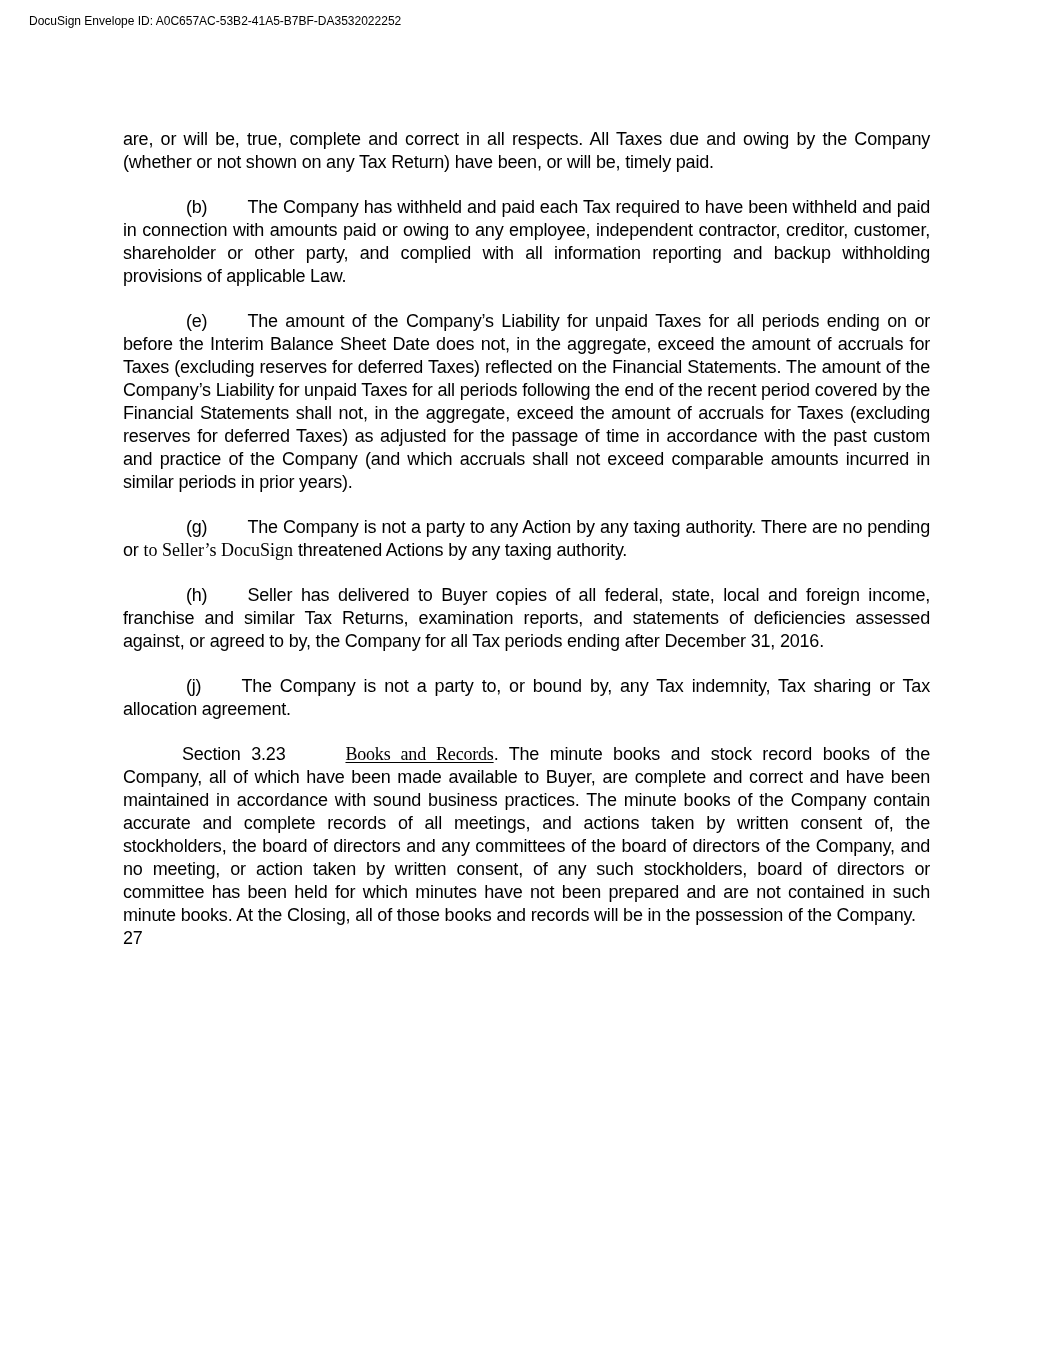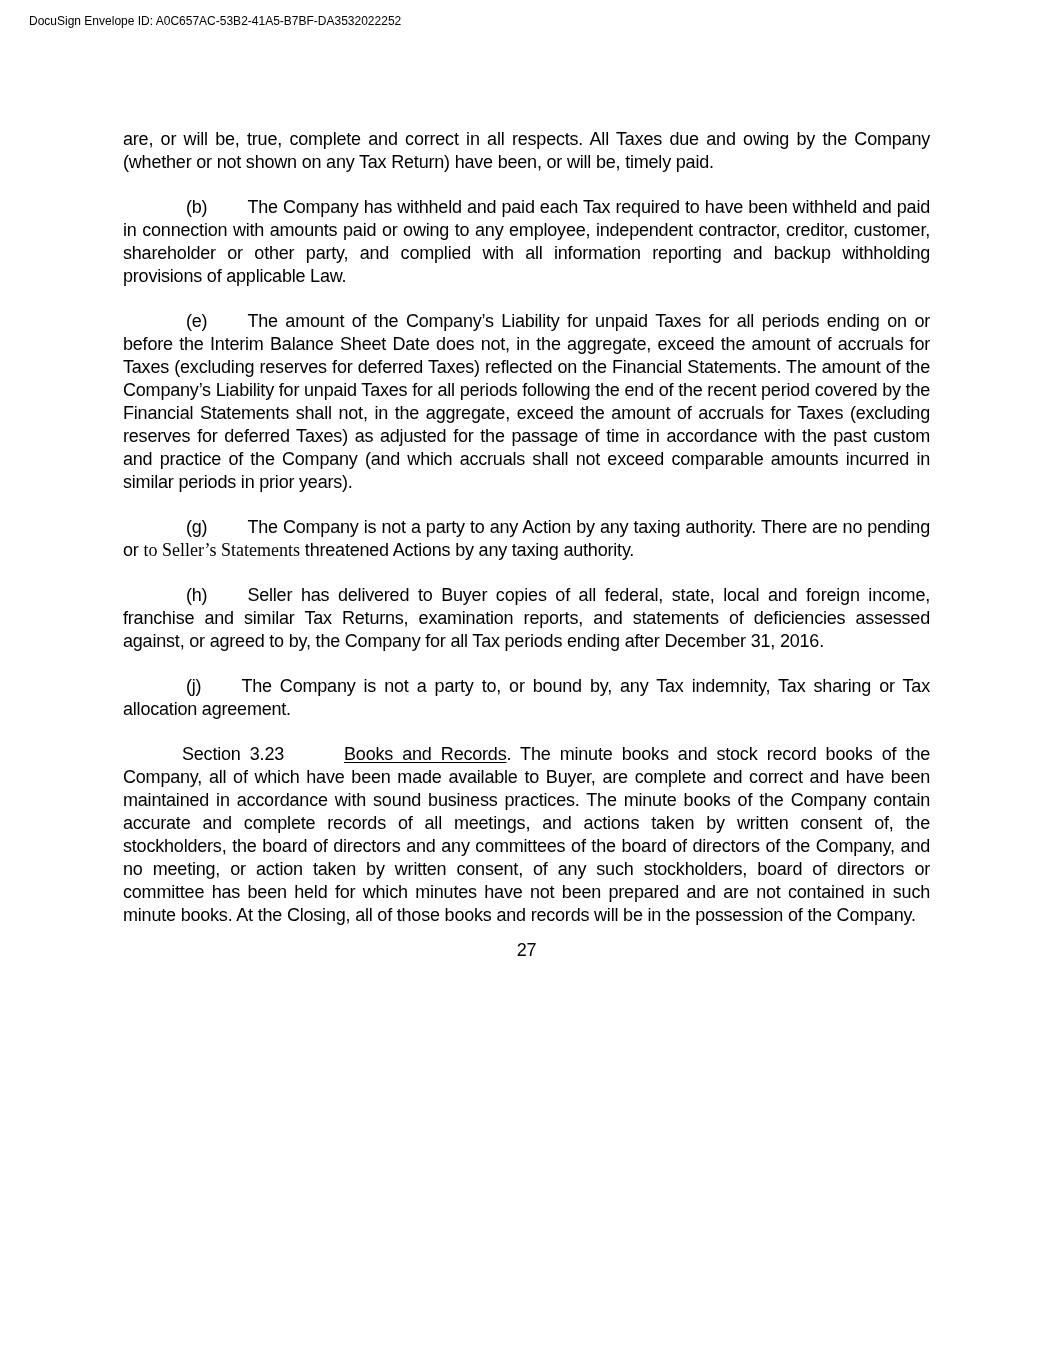--- a/index.html
+++ b/index.html
@@ -31,37 +31,37 @@
     text-align:justify;
     color:#000000;
   }
   p.para { margin:22px 0 0 0; }
   p.para.first { margin-top:0; }
   .indented { margin-left:62px; }
   .clause { text-indent:63px; }
   .tab { display:inline-block; width:40px; }
   .sec-tab { display:inline-block; width:60px; }
   .section-para { text-indent:59px; }
-  .underlined { text-decoration:underline; text-underline-offset:2px; }
+  .underlined { text-decoration:underline; text-underline-offset:2px;font-family:Liberation Serif, serif; }
   .serif-run { font-family:"Liberation Serif", serif; letter-spacing:0; }
-  .page-number { text-align:center; margin-top:12px; line-height:23px; }
+  .page-number { text-align:left; margin-top:0; line-height:23px; }
 </style>
 </head>
 <body>
 
 <div class="page">
   <div class="doc-header">DocuSign Envelope ID: A0C657AC-53B2-41A5-B7BF-DA3532022252</div>
 
   <div class="content">
     <p class="para first indented">are, or will be, true, complete and correct in all respects. All Taxes due and owing by the Company (whether or not shown on any Tax Return) have been, or will be, timely paid.</p>
 
     <div id="clause-list">
         <p class="para indented clause"><span class="clause-label">(b)</span><span class="tab"></span><span class="clause-text"><span>The Company has withheld and paid each Tax required to have been withheld and paid in connection with amounts paid or owing to any employee, independent contractor, creditor, customer, shareholder or other party, and complied with all information reporting and backup withholding provisions of applicable Law.</span></span></p>
         <p class="para indented clause"><span class="clause-label">(e)</span><span class="tab"></span><span class="clause-text"><span>The amount of the Company’s Liability for unpaid Taxes for all periods ending on or before the Interim Balance Sheet Date does not, in the aggregate, exceed the amount of accruals for Taxes (excluding reserves for deferred Taxes) reflected on the Financial Statements. The amount of the Company’s Liability for unpaid Taxes for all periods following the end of the recent period covered by the Financial Statements shall not, in the aggregate, exceed the amount of accruals for Taxes (excluding reserves for deferred Taxes) as adjusted for the passage of time in accordance with the past custom and practice of the Company (and which accruals shall not exceed comparable amounts incurred in similar periods in prior years).</span></span></p>
-        <p class="para indented clause"><span class="clause-label">(g)</span><span class="tab"></span><span class="clause-text"><span>The Company is not a party to any Action by any taxing authority. There are no pending or </span><span class="serif-run">to Seller’s Statements</span><span> threatened Actions by any taxing authority.</span></span></p>
+        <p class="para indented clause"><span class="clause-label">(g)</span><span class="tab"></span><span class="clause-text"><span>The Company is not a party to any Action by any taxing authority. There are no pending or </span><span class="serif-run">to Seller’s DocuSign</span><span> threatened Actions by any taxing authority.</span></span></p>
         <p class="para indented clause"><span class="clause-label">(h)</span><span class="tab"></span><span class="clause-text"><span>Seller has delivered to Buyer copies of all federal, state, local and foreign income, franchise and similar Tax Returns, examination reports, and statements of deficiencies assessed against, or agreed to by, the Company for all Tax periods ending after December 31, 2016.</span></span></p>
         <p class="para indented clause"><span class="clause-label">(j)</span><span class="tab"></span><span class="clause-text"><span>The Company is not a party to, or bound by, any Tax indemnity, Tax sharing or Tax allocation agreement.</span></span></p>
       </div>
 
     <p class="para section-para"><span>Section 3.23</span><span class="sec-tab"></span><span class="underlined">Books and Records</span><span>. The minute books and stock record books of the Company, all of which have been made available to Buyer, are complete and correct and have been maintained in accordance with sound business practices. The minute books of the Company contain accurate and complete records of all meetings, and actions taken by written consent of, the stockholders, the board of directors and any committees of the board of directors of the Company, and no meeting, or action taken by written consent, of any such stockholders, board of directors or committee has been held for which minutes have not been prepared and are not contained in such minute books. At the Closing, all of those books and records will be in the possession of the Company.</span></p>
 
     <div class="page-number">27</div>
   </div>
 </div>
 

